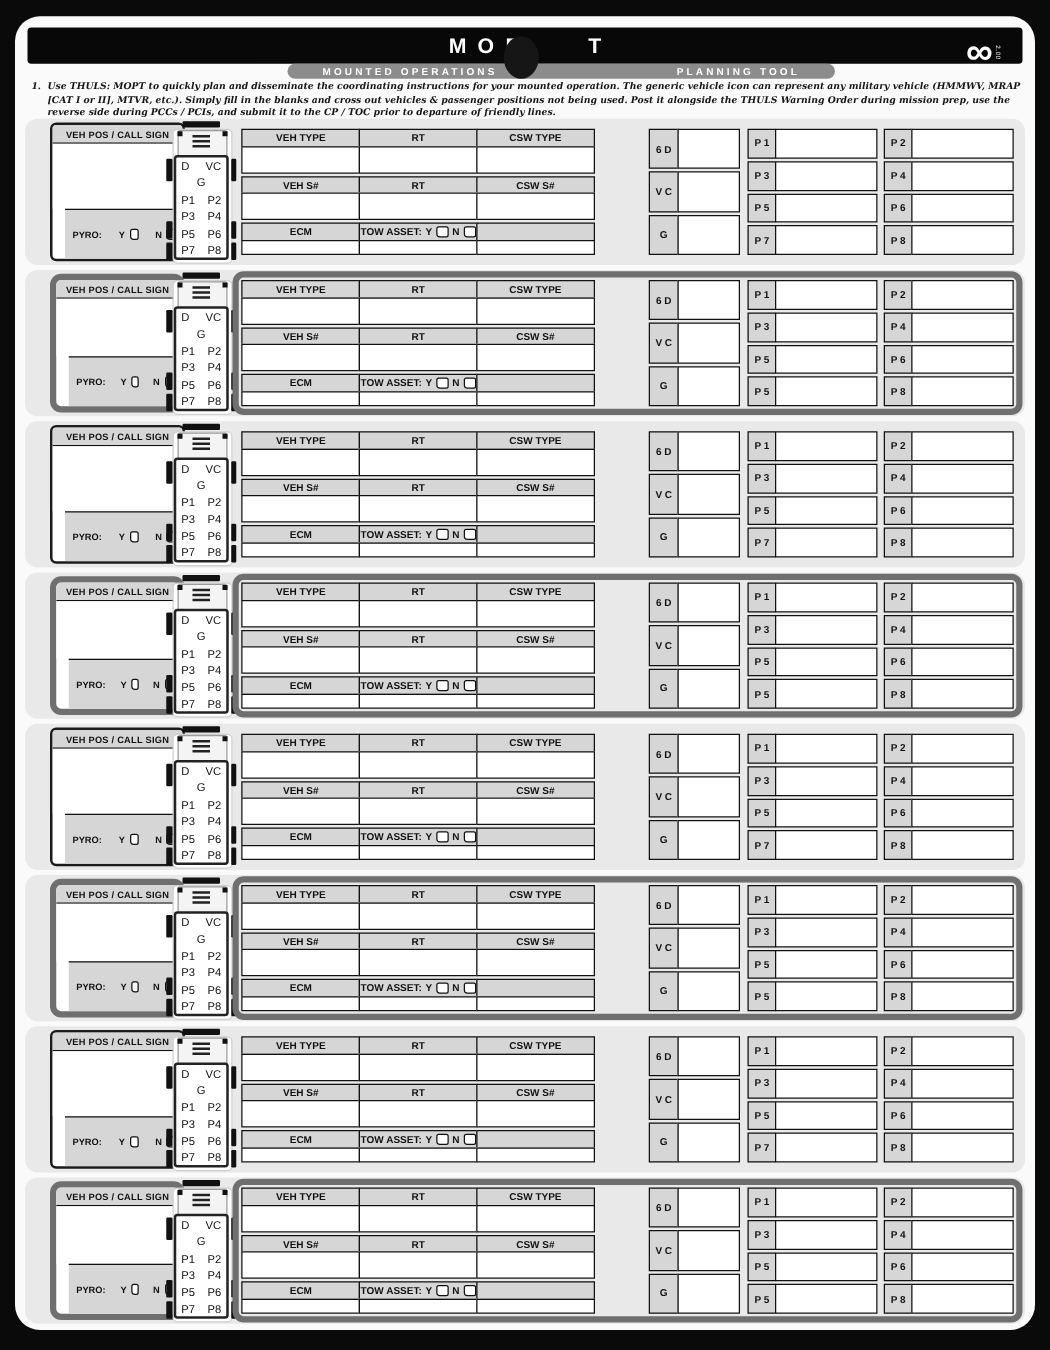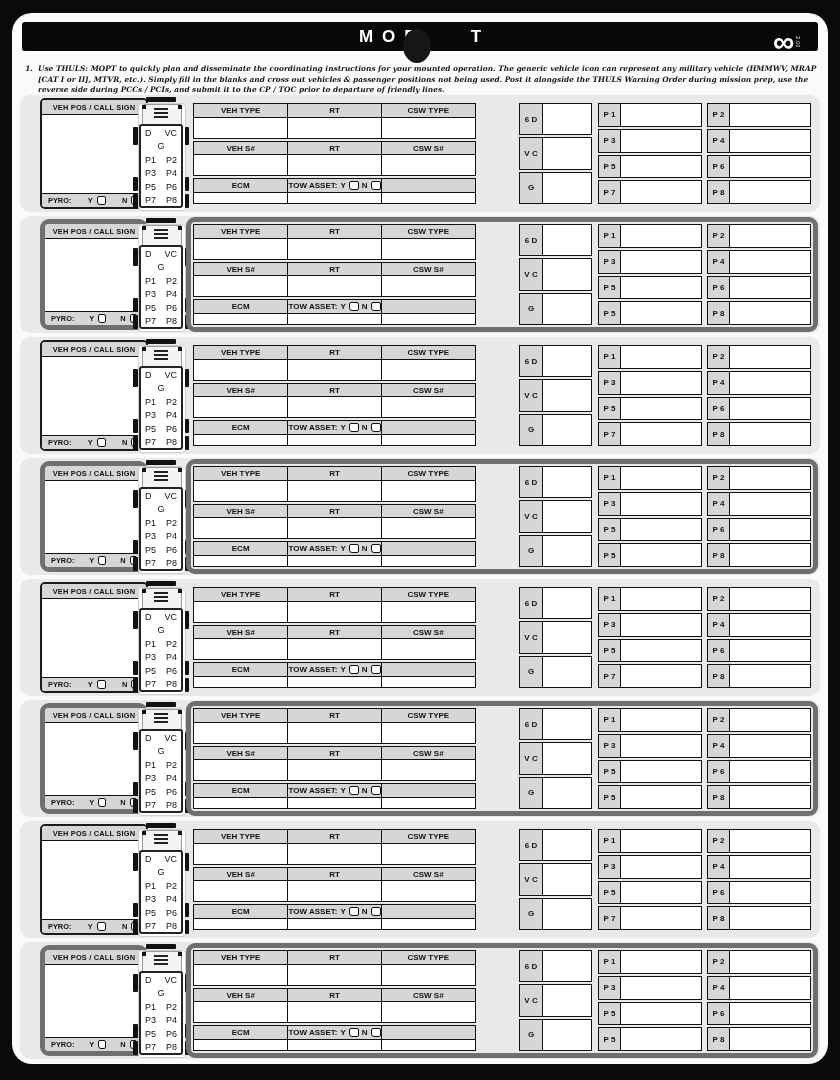--- a/index.html
+++ b/index.html
@@ -35,21 +35,21 @@
   .row-card{position:relative;height:117px;margin-bottom:4px;background:#e9e9e9;border-radius:10px;}
 
   .callsign-box{position:absolute;left:20px;top:3px;width:108px;height:111px;background:#fff;
                 border:2px solid #1b1b1b;border-radius:5px;display:flex;flex-direction:column;
                 overflow:hidden;box-sizing:border-box;}
   .emph .callsign-box{border:5px solid #6f6f6f;border-radius:9px;}
   .cs-head{background:#d6d6d6;border-bottom:1.5px solid #111;font-size:7.4px;font-weight:bold;
            text-align:center;padding:2.5px 0;letter-spacing:0.2px;color:#111;}
   .cs-fill{flex:1;background:#fff;}
   .cs-pyro{background:#d6d6d6;border-top:1.5px solid #111;font-size:7.4px;font-weight:bold;
-           display:flex;align-items:center;padding:2px 6px;gap:4px;color:#111;}
+           display:flex;align-items:center;padding:15px 6px;gap:4px;color:#111;margin-left:10px;}
   .cs-pyro .sp{width:10px;}
   .cb{display:inline-block;width:8px;height:7px;background:#fff;border:1.5px solid #111;
       border-radius:2px 2px 2px 3px;}
 
   
   .veh-icon{position:absolute;left:113px;top:2px;width:56px;height:113px;}
   .veh-icon .frame{position:absolute;left:5px;top:6px;width:46px;height:106px;background:#fff;
                    border:1px solid #cfcfcf;border-radius:4px;}
   .veh-icon .bumper{position:absolute;top:0px;left:13px;width:30px;height:5px;background:#111;border-radius:1px;}
   .veh-icon .cab{position:absolute;top:7px;left:9px;width:38px;height:22px;background:#f4f4f4;
@@ -108,20 +108,24 @@
 <div class="sheet">
 
   <div class="titlebar">
     <span class="title-left">MOP</span>
     <span class="title-right">T</span>
     <div class="logo">
       <span class="inf">∞</span>
       <span class="ver">2.00</span>
     </div>
   </div>
+  <div class="subbar">
+    <span>MOUNTED OPERATIONS</span>
+    <span>PLANNING TOOL</span>
+  </div>
   <div class="hole"></div>
 
   <div class="instructions">
     <div class="instr">
       <span class="num">1.</span>
       <span>Use THULS: MOPT to quickly plan and disseminate the coordinating instructions for your mounted operation. The generic vehicle icon can represent any military vehicle (HMMWV, MRAP [CAT I or II], MTVR, etc.). Simply fill in the blanks and cross out vehicles &amp; passenger positions not being used. Post it alongside the THULS Warning Order during mission prep, use the reverse side during PCCs / PCIs, and submit it to the CP / TOC prior to departure of friendly lines.</span>
     </div>
     <div class="instr">
       <span class="num">2.</span>
       <span>This is a THULS Re-writable product for use with Staedler Permanent Map Pen and Ultra-Fine Sharpie (erase with 91% rubbing alcohol) or common pencil / eraser.</span>

